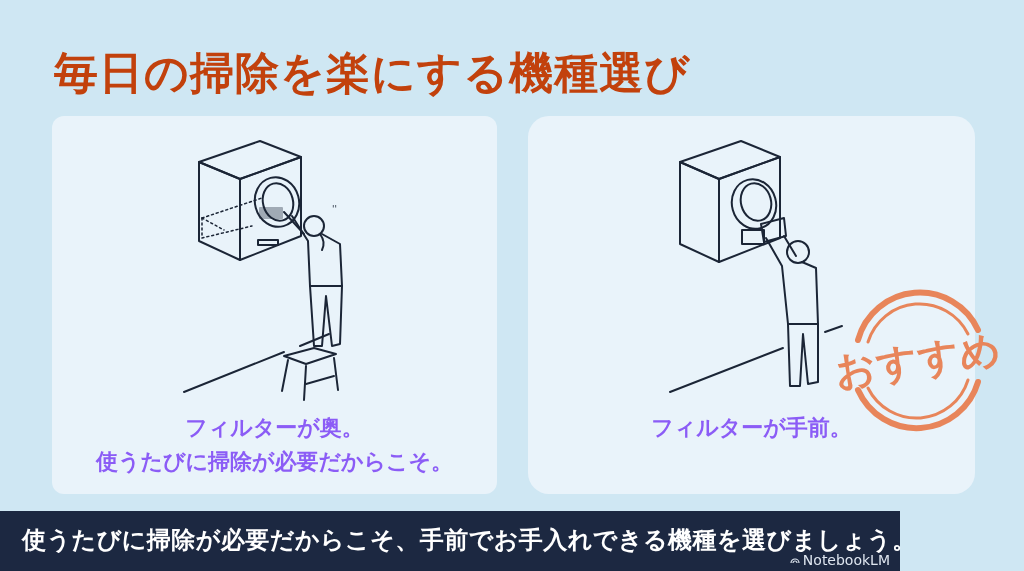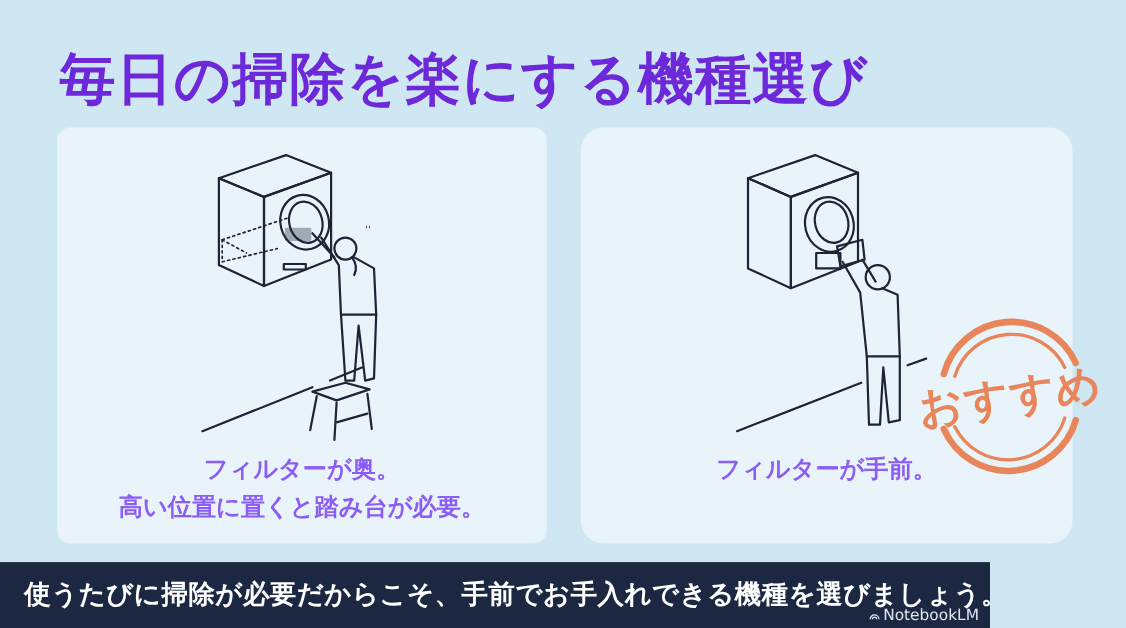--- a/index.html
+++ b/index.html
@@ -4,22 +4,22 @@
   <style>
     html, body { margin:0; padding:0; }
     body {
       width:1024px; height:571px; overflow:hidden; position:relative;
       background:#cfe7f3;
       font-family:"DejaVu Sans", "Liberation Sans", sans-serif;
       color:#1b2536;
     }
     .title {
       position:absolute; left:54px; top:48px;
-      font-size:51px; font-weight:bold; letter-spacing:1px; line-height:50px;
-      color:#6d28d9;
+      font-size:44px; font-weight:bold; letter-spacing:1px; line-height:50px;
+      color:#c2410c;
       text-align:center;
     }
     .panel {
       position:absolute; top:116px; height:378px;
       background:#e9f3fa; border-radius:12px;
     }
     .panel.left { left:52px; width:445px; }
     .panel.right { left:528px; width:447px;border-radius:21px; }
     .panel svg.illus { position:absolute; left:0; top:0; }
     .caption {
@@ -81,21 +81,21 @@
     <text x="280" y="96" font-size="9" fill="#1b2536" stroke="none">''</text>
 
     <polygon points="232,240 262,232 284,238 254,248"></polygon>
     <line x1="236" y1="244" x2="230" y2="275"></line>
     <line x1="254" y1="250" x2="252" y2="284"></line>
     <line x1="282" y1="242" x2="286" y2="274"></line>
     <line x1="254" y1="268" x2="282" y2="260"></line>
   </svg>
   <div class="caption">
     <div>フィルターが奥。</div>
-    <div>高い位置に置くと踏み台が必要。</div>
+    <div>使うたびに掃除が必要だからこそ。</div>
   </div>
 </div>
 
 <div class="panel right">
   <svg class="illus" width="447" height="290" viewBox="0 0 447 290" fill="none" stroke="#1b2536" stroke-width="2" stroke-linejoin="round" stroke-linecap="round">
     <line x1="142" y1="276" x2="255" y2="232"></line>
     <line x1="297" y1="216" x2="314" y2="210"></line>
     <polygon points="152,46 213,25 252,41 191,63"></polygon>
     <polygon points="152,46 191,63 191,146 152,128"></polygon>
     <polygon points="191,63 252,41 252,122 191,146"></polygon>

